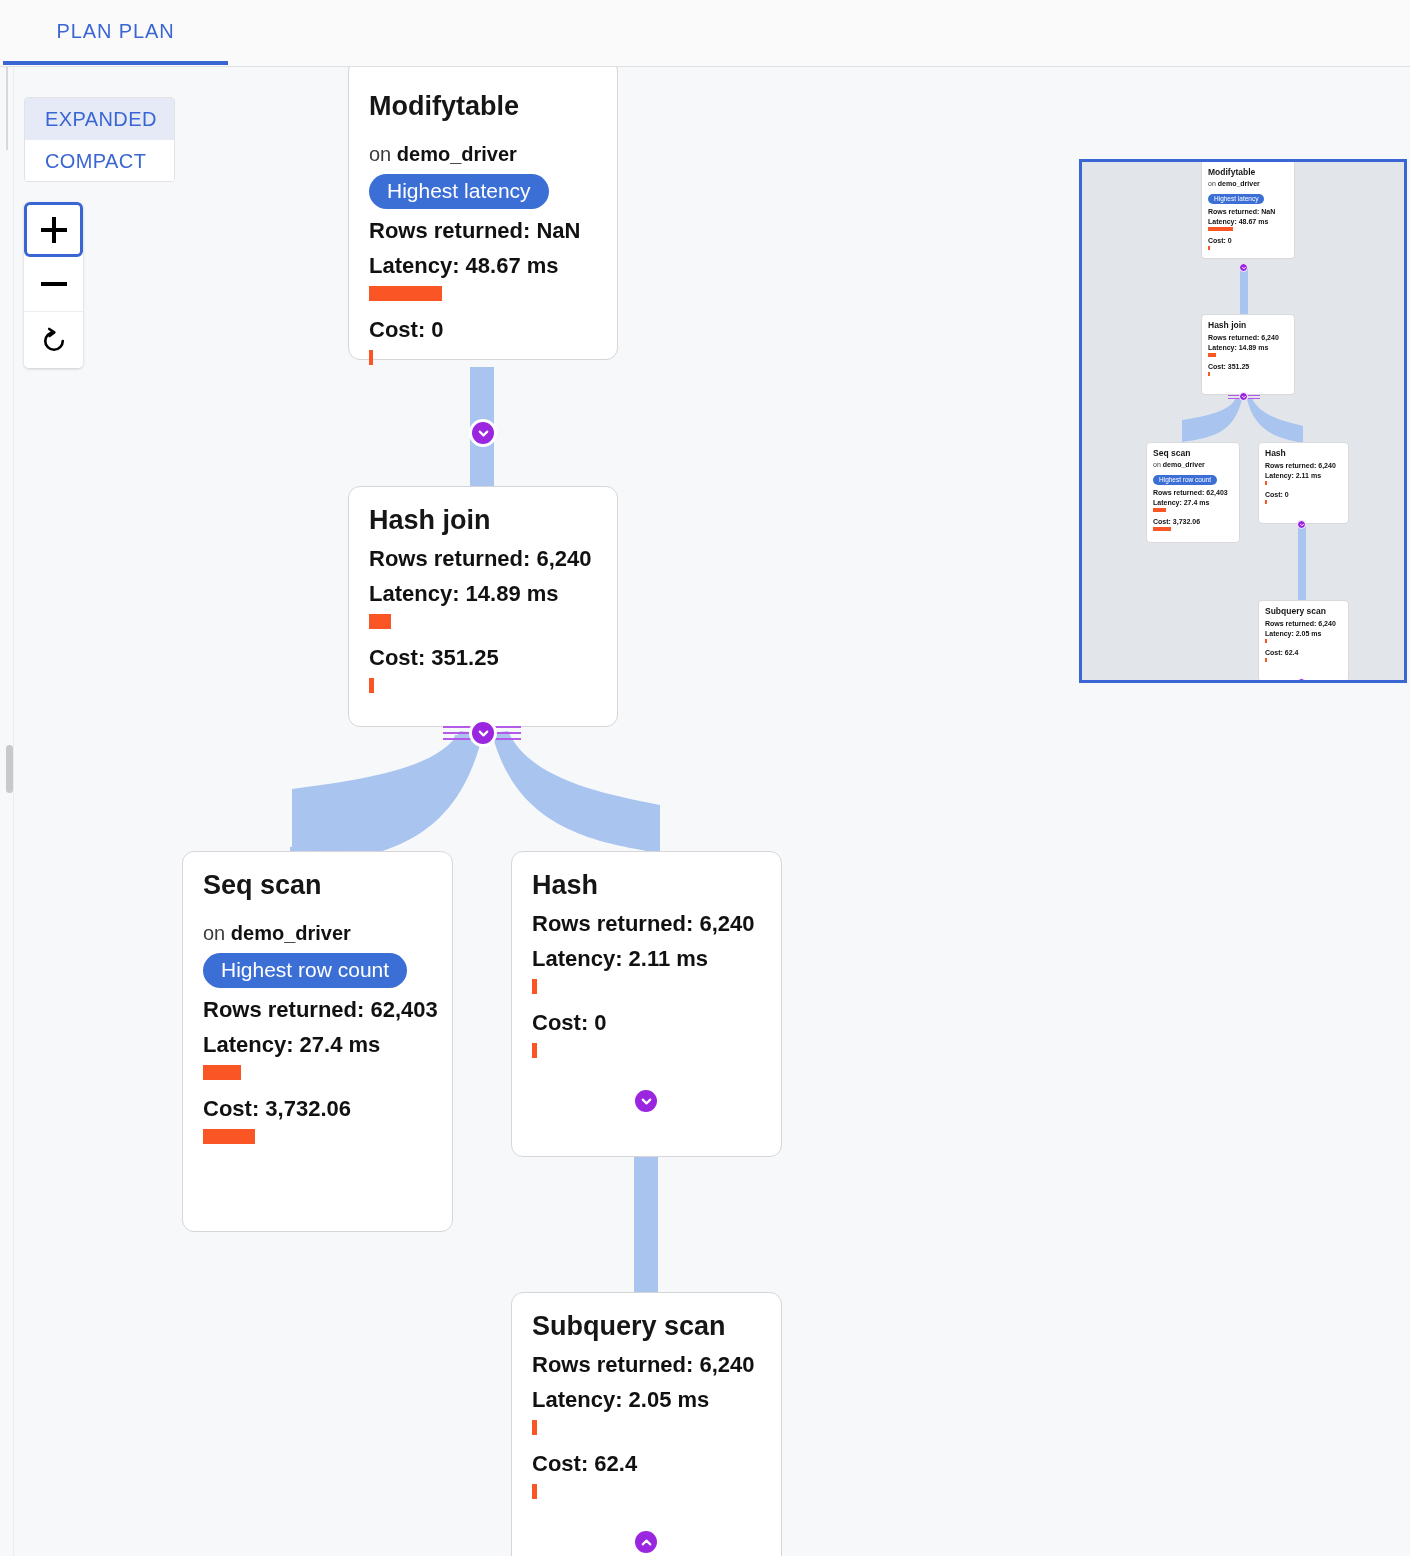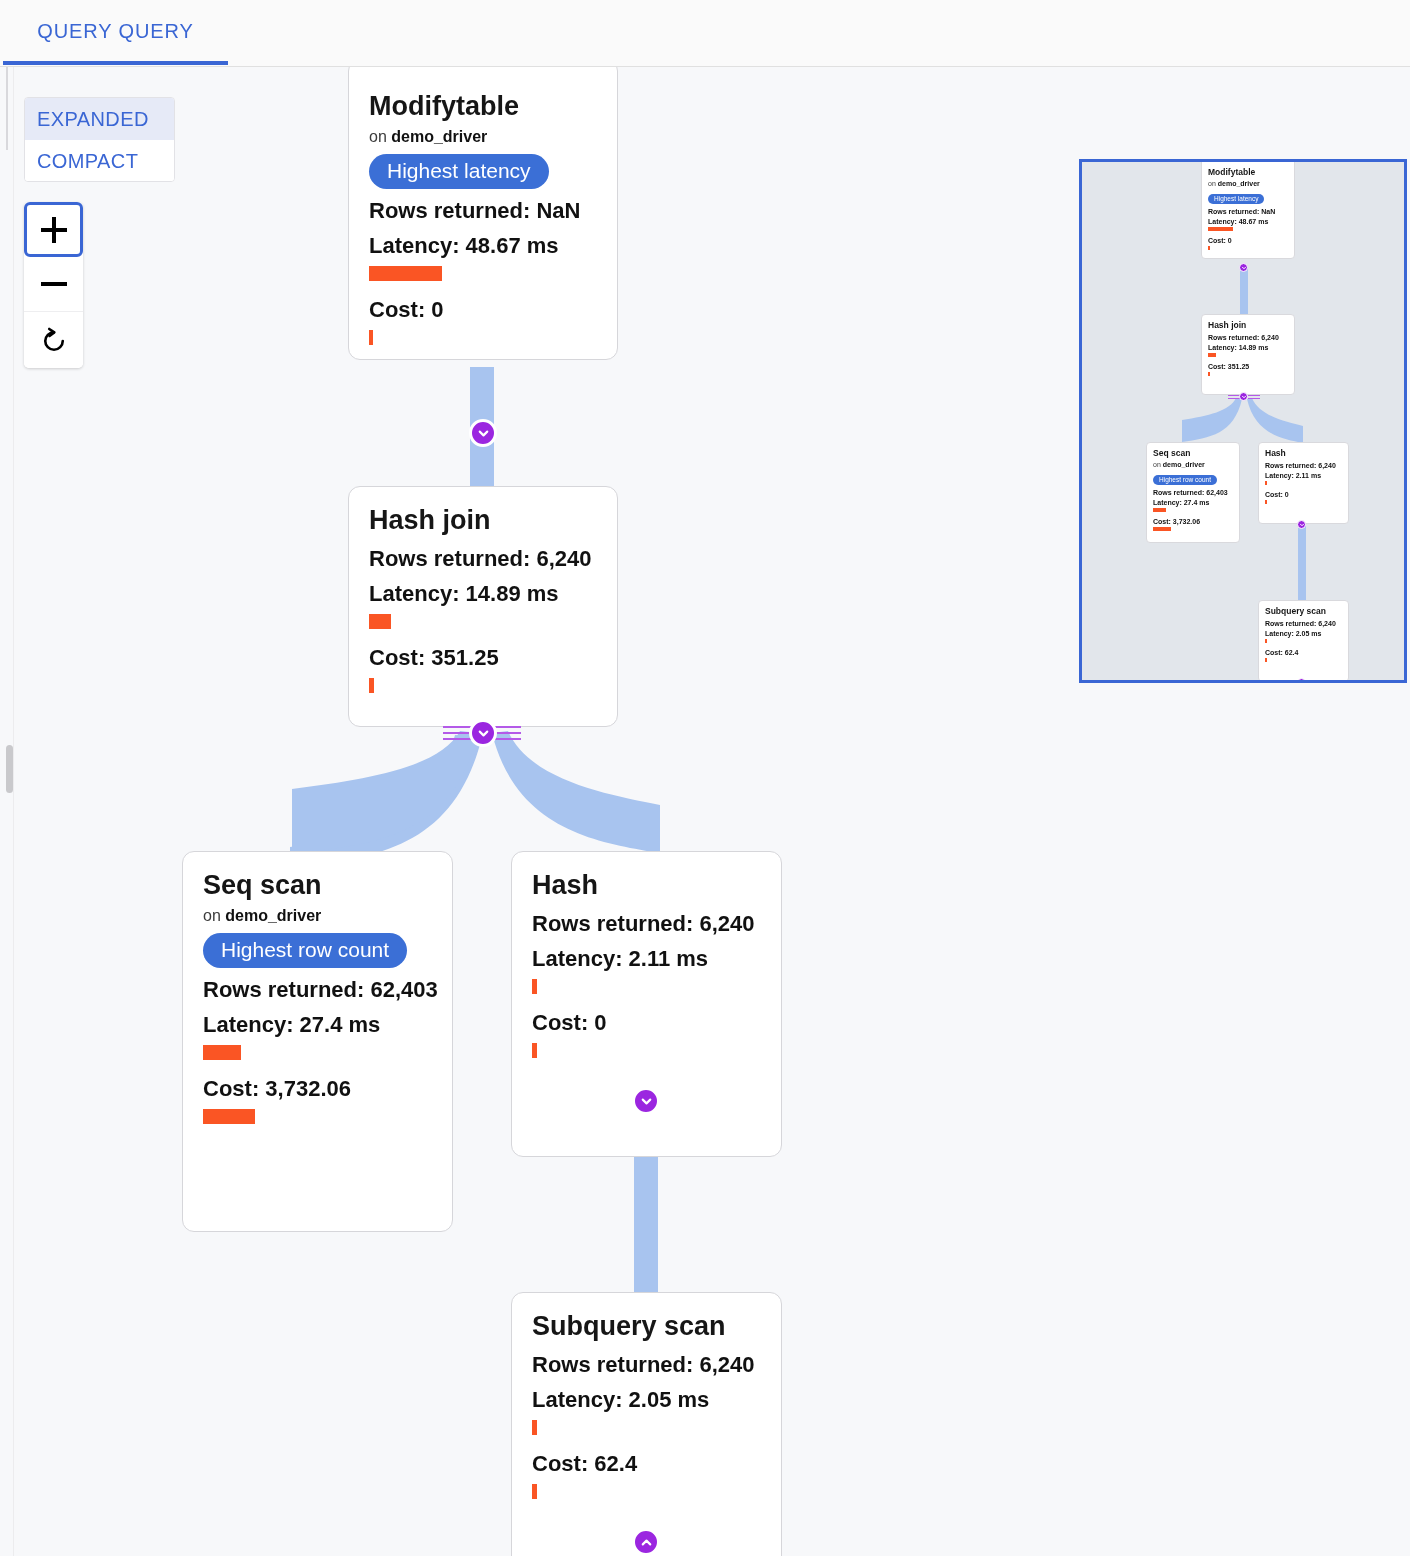--- a/index.html
+++ b/index.html
@@ -58,21 +58,21 @@
   
   .modebox {
     position: absolute; left: 24px; top: 30px; width: 151px; height: 85px;
     background: #ffffff; border: 1px solid #e2e2e6; border-radius: 4px;
     overflow: hidden;
   }
   .modebtn {
     width: 100%; height: 42px; border: none; background: #ffffff;
     color: #3a66d4; font-size: 20px; letter-spacing: .4px;
     font-family: "Liberation Sans", sans-serif; cursor: pointer;
-    display: flex; align-items: center; padding-left: 12px;
+    display: flex; align-items: center; padding-left: 20px;
   }
   .modebtn.selected { background: #e6eaf7; }
 
   .zoombox {
     position: absolute; left: 24px; top: 135px; width: 59px; height: 166px;
     background: #ffffff; border-radius: 5px;
     box-shadow: 0 1px 3px rgba(0,0,0,.18);
   }
   .zoombtn {
     position: absolute; left: 0; width: 59px; height: 55px;
@@ -90,21 +90,21 @@
   .glyph-plus::after { left: 11px; top: 0; width: 4px; height: 26px; }
   .glyph-minus::before { left: 0; top: 11px; width: 26px; height: 4px; }
 
   
   .node {
     position: absolute; background: #ffffff;
     border: 1px solid #d6d6da; border-radius: 12px;
     padding: 18px 20px 16px 20px;
   }
   .node .title { font-size: 27px; font-weight: 700; color: #161616; line-height: 1.18; white-space: nowrap;}
-  .node .subtitle { font-size: 16px; color: #3c3c3c; margin-top: 5px; white-space: nowrap;}
+  .node .subtitle { font-size: 20px; color: #3c3c3c; margin-top: 20px; white-space: nowrap;}
   .node .subtitle b { font-weight: 700; color: #111; }
   .badge {
     display: inline-block; margin-top: 8px;
     background: #3b6fd6; color: #ffffff;
     font-size: 21px; padding: 5px 18px 6px 18px; border-radius: 999px;
     white-space: nowrap;
   }
   .node .metric { font-size: 22px; font-weight: 700; color: #111; margin-top: 9px; white-space: nowrap;}
   .bar { height: 15px; background: #fa5524; margin-top: 7px; }
 
@@ -148,21 +148,21 @@
     display: flex; align-items: center; justify-content: center;
   }
   .mhline { position: absolute; height: 1px; background: #b45ae8; }
 </style>
 </head>
 <body>
 
 <div id="root">
 
   <div class="tabbar">
-    <button class="tab active" id="tab-query-plan">QUERY QUERY</button>
+    <button class="tab active" id="tab-query-plan">PLAN PLAN</button>
     <div class="tab-underline"></div>
   </div>
 
   <div class="canvas">
 
     <div class="vscroll-track">
       <div class="edge-line"></div>
       <div class="vscroll-thumb"></div>
     </div>
 

